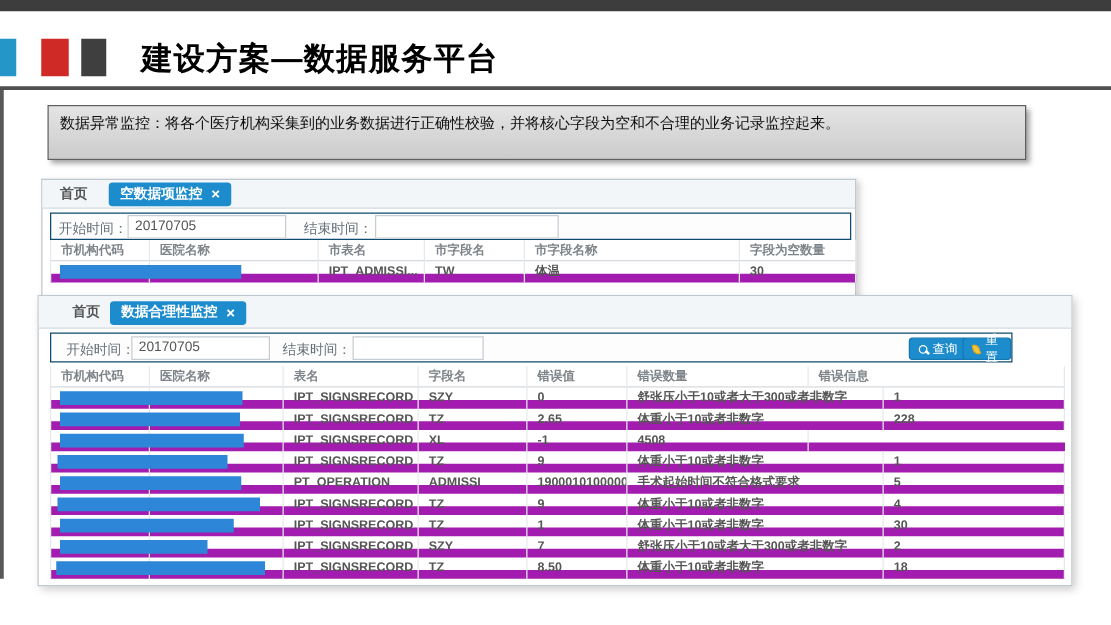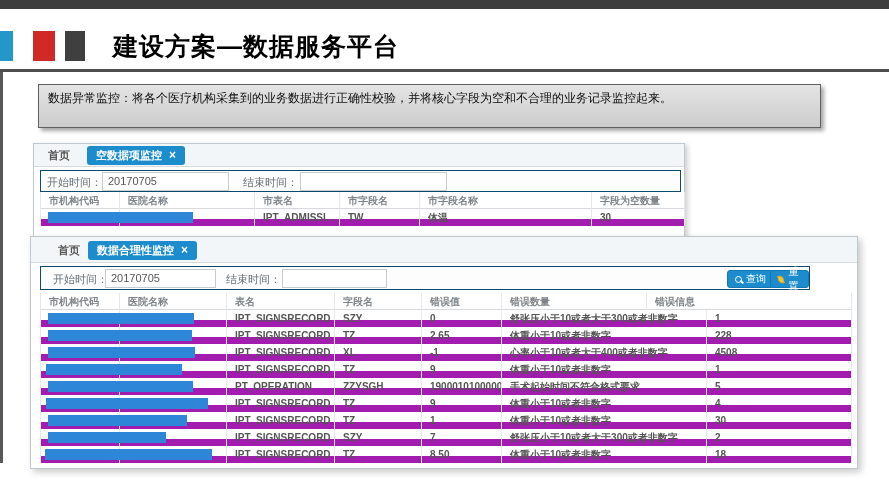--- a/index.html
+++ b/index.html
@@ -189,39 +189,38 @@
         <div class="cell w2c6">体重小于10或者非数字</div>
         <div class="cell w2c7">228</div>
         <span class="redact" style="left: 8px; width: 144px;"></span>
       </div>
       <div class="trow">
         <div class="cell w2c1"></div>
           <div class="cell w2c2"></div>
         <div class="cell w2c3">IPT_SIGNSRECORD</div>
         <div class="cell w2c4">XL</div>
         <div class="cell w2c5">-1</div>
-        <div class="cell w2c6">心率小于10或者大于400或者非数字</div>
         <div class="cell w2c7">4508</div>
         <span class="redact" style="left: 8px; width: 147px;"></span>
       </div>
       <div class="trow">
         <div class="cell w2c1"></div>
           <div class="cell w2c2"></div>
         <div class="cell w2c3">IPT_SIGNSRECORD</div>
         <div class="cell w2c4">TZ</div>
         <div class="cell w2c5">9</div>
         <div class="cell w2c6">体重小于10或者非数字</div>
         <div class="cell w2c7">1</div>
         <span class="redact" style="left: 6px; width: 136px;"></span>
       </div>
       <div class="trow">
         <div class="cell w2c1"></div>
           <div class="cell w2c2"></div>
         <div class="cell w2c3">PT_OPERATION</div>
-        <div class="cell w2c4">ZZYSGH</div>
+        <div class="cell w2c4">ADMISSI</div>
         <div class="cell w2c5">19000101000000</div>
         <div class="cell w2c6">手术起始时间不符合格式要求</div>
         <div class="cell w2c7">5</div>
         <span class="redact" style="left: 8px; width: 145px;"></span>
       </div>
       <div class="trow">
         <div class="cell w2c1"></div>
           <div class="cell w2c2"></div>
         <div class="cell w2c3">IPT_SIGNSRECORD</div>
         <div class="cell w2c4">TZ</div>

